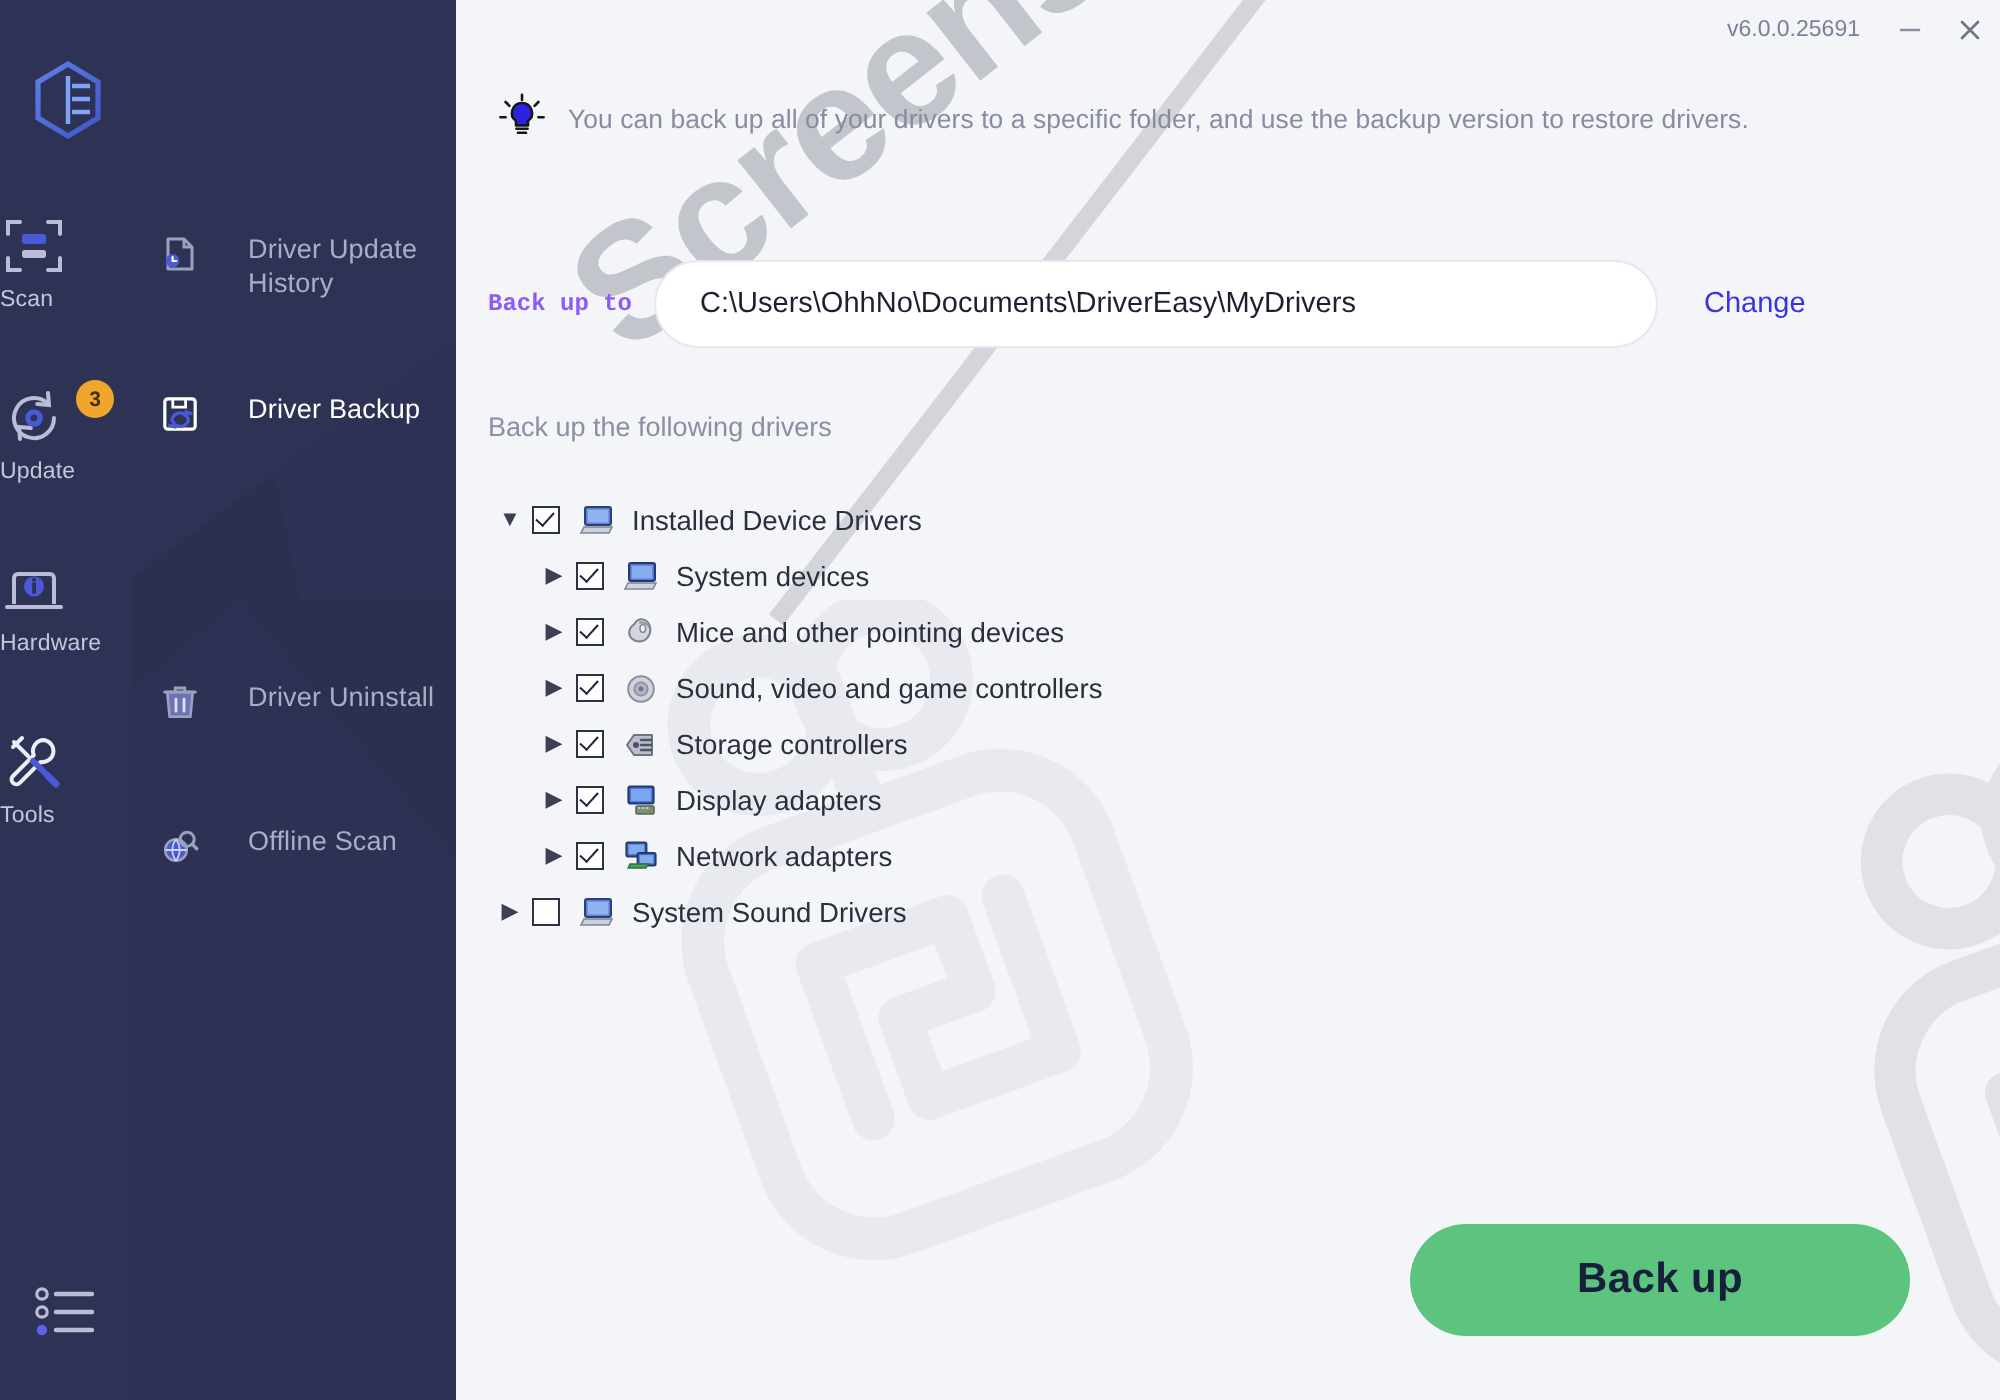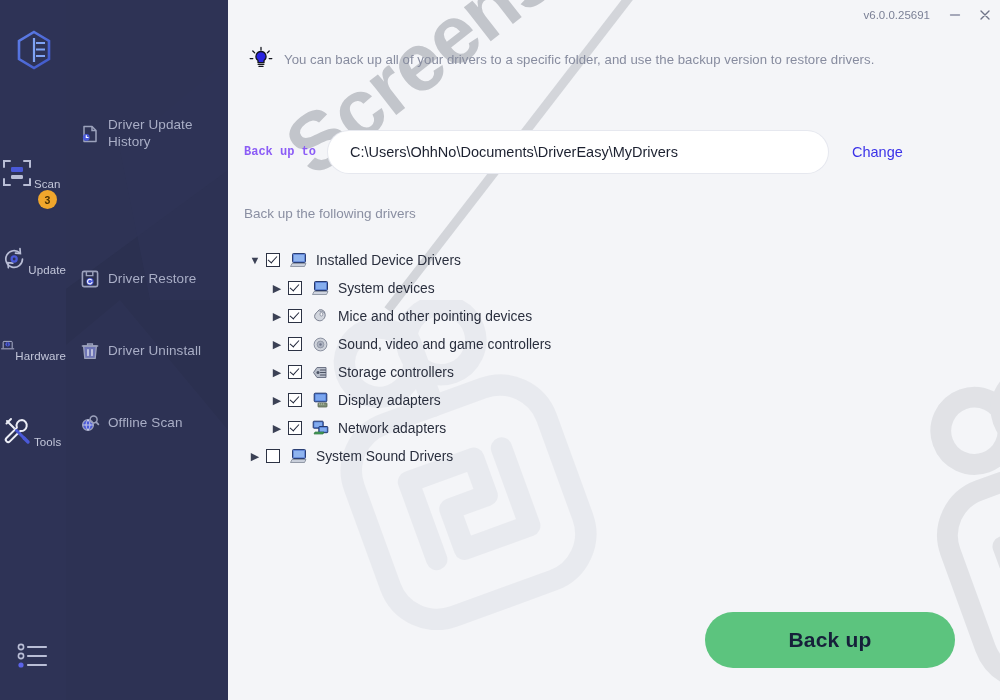--- a/index.html
+++ b/index.html
@@ -47,22 +47,22 @@
     position: absolute;
     left: 0; top: 104px;
     width: 66px;
     z-index: 3;
   }
   .rail-item {
     position: relative;
     width: 66px;
     height: 86px;
     display: flex;
-    flex-direction: row;
-    align-items: flex-end;
+    flex-direction: column;
+    align-items: flex-start;
     justify-content: flex-start;
     cursor: pointer;
   }
   .rail-ico {
     width: 34px; height: 34px;
     display: block;
     margin-top: 2px;
   }
   .rail-label {
     margin-top: 4px;
@@ -96,22 +96,22 @@
     position: absolute;
     left: 66px; top: 0;
     width: 162px; height: 700px;
     z-index: 2;
   }
   .menu-item {
     position: absolute;
     left: 14px;
     width: 150px;
     display: flex;
-    align-items: center;
-    gap: 8px;
+    align-items: flex-start;
+    gap: 24px;
     cursor: pointer;
   }
   .menu-ico { width: 20px; height: 20px; flex: 0 0 20px; margin-top: 1px;}
   .menu-label {
     font-size: 13.5px;
     color: #a9aec6;
     line-height: 17px;
     letter-spacing: .1px;
   }
   .menu-item.active .menu-label { color: #ffffff; }
@@ -407,30 +407,30 @@
       <div class="menu-item" style="top:116px;">
         <svg class="menu-ico" viewBox="0 0 20 20">
           <path d="M4 2.5 h8 l4 4 v11 h-12 z" fill="none" stroke="#9ca2bc" stroke-width="1.5" stroke-linejoin="round"></path>
           <path d="M12 2.5 v4 h4" fill="none" stroke="#9ca2bc" stroke-width="1.5"></path>
           <circle cx="6.3" cy="13.4" r="3.4" fill="#4a59d8"></circle>
           <path d="M6.3 11.5 v2 h1.8" stroke="#ffffff" stroke-width="1.1" fill="none" stroke-linecap="round"></path>
         </svg>
         <span class="menu-label">Driver Update History</span>
       </div>
 
-
-      <div class="menu-item" style="top:268px;">
+      <div class="menu-item active" style="top:196px;">
         <svg class="menu-ico" viewBox="0 0 20 20">
-          <rect x="2.4" y="2.4" width="15.2" height="15.2" rx="1.6" fill="none" stroke="#9ca2bc" stroke-width="1.6"></rect>
-          <path d="M6.4 2.4 v4.2 h6.4 v-4.2" fill="none" stroke="#9ca2bc" stroke-width="1.4"></path>
-          <circle cx="10" cy="12.6" r="3.6" fill="#4a59d8"></circle>
-          <path d="M11.6 11 a2.3 2.3 0 1 0 .5 2.2" fill="none" stroke="#ffffff" stroke-width="1.1" stroke-linecap="round"></path>
-        </svg>
-        <span class="menu-label">Driver Restore</span>
-      </div>
+          <rect x="2.4" y="2.4" width="15.2" height="15.2" rx="1.6" fill="none" stroke="#ffffff" stroke-width="1.6"></rect>
+          <path d="M6.4 2.4 v4.2 h6.4 v-4.2" fill="none" stroke="#ffffff" stroke-width="1.4"></path>
+          <path d="M6 13.4 a4 4 0 0 1 7.2-2.3 M13.6 11.6 l-.4-2.6 2.4 .8" fill="none" stroke="#4a59d8" stroke-width="1.6" stroke-linecap="round"></path>
+          <path d="M14.2 12.2 a4 4 0 0 1-7.3 2.2 M6.7 13.9 l.5 2.5-2.4-.7" fill="none" stroke="#4a59d8" stroke-width="1.6" stroke-linecap="round"></path>
+        </svg>
+        <span class="menu-label">Driver Backup</span>
+      </div>
+
 
       <div class="menu-item" style="top:412px;">
         <svg class="menu-ico" viewBox="0 0 20 20">
           <circle cx="8" cy="12" r="5.4" fill="#4a59d8" stroke="#9ca2bc" stroke-width="1.3"></circle>
           <path d="M2.8 12 h10.4 M8 6.6 a9 9 0 0 1 0 10.8 M8 6.6 a9 9 0 0 0 0 10.8" fill="none" stroke="#cfd3e6" stroke-width=".9"></path>
           <circle cx="13.6" cy="6.6" r="3.5" fill="none" stroke="#9ca2bc" stroke-width="1.5"></circle>
           <path d="M16.2 9.2 L18.4 11.4" stroke="#9ca2bc" stroke-width="1.7" stroke-linecap="round"></path>
         </svg>
         <span class="menu-label">Offline Scan</span>
       </div>

